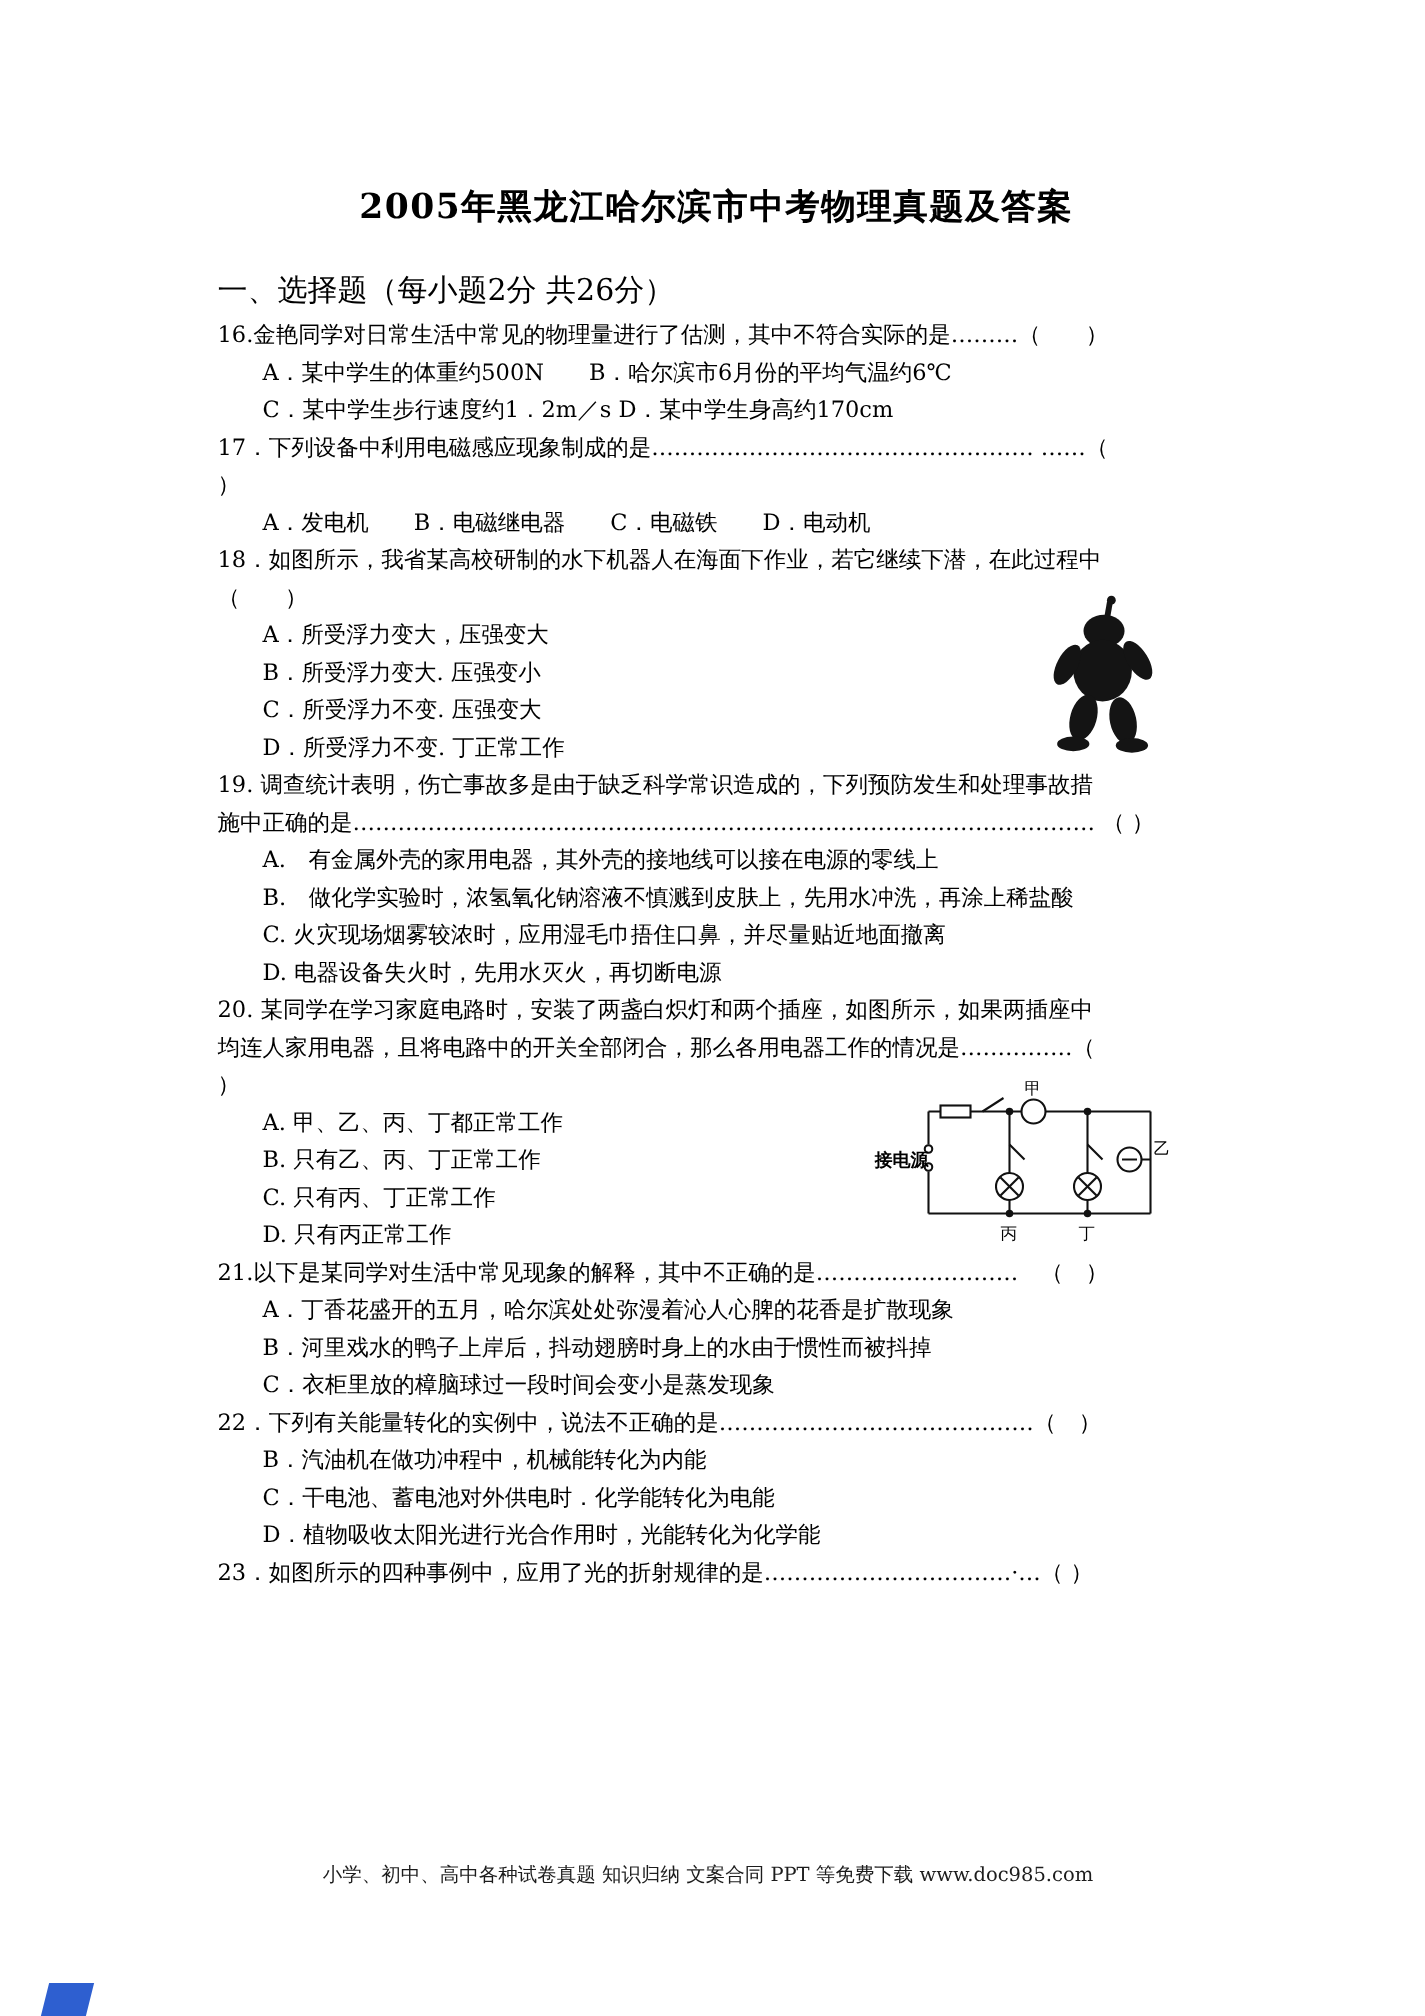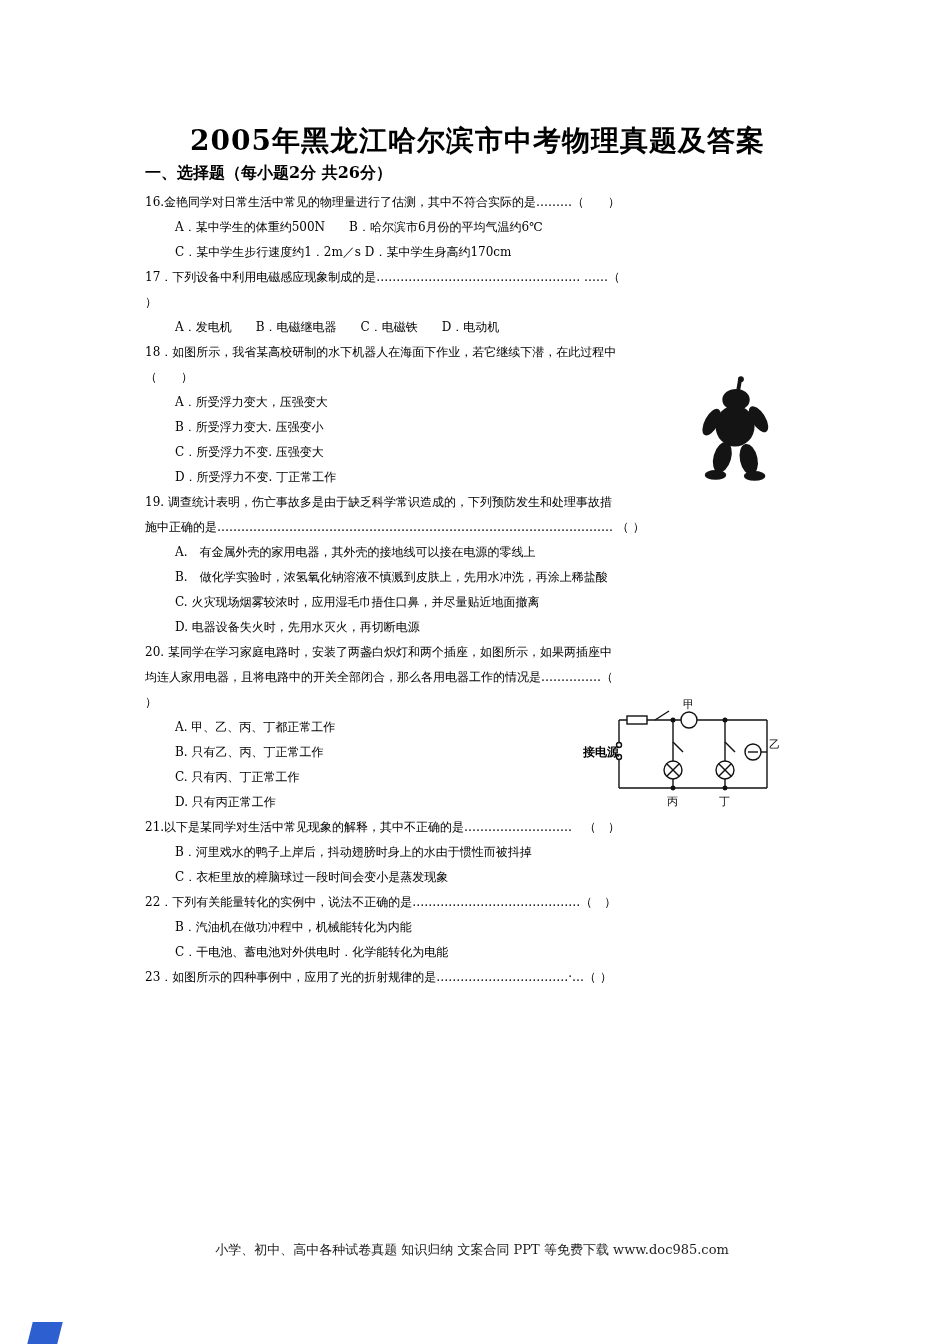--- a/index.html
+++ b/index.html
@@ -7,35 +7,35 @@
   body {
     height: 1344px;
     background: #ffffff;
     color: #000;
     font-family: "DejaVu Serif", "Liberation Serif", serif;
     position: relative;
     overflow: hidden;
   }
   .page { position: absolute; inset: 0; padding: 122px 140px 0 145px; }
   .title {
-    font-size: 28px;
+    font-size: 23px;
     font-weight: bold;
     text-align: center;
     letter-spacing: 1px;
-    margin-bottom: 0;
+    margin-bottom: 28px;
   }
   .section-header {
-    font-size: 16px;
-    font-weight: bold;
+    font-size: 20px;
+    font-weight: normal;
     line-height: 25px;
     margin-bottom: 5px;
   }
   .question { position: relative; }
   .line {
-    font-size: 12px;
+    font-size: 15px;
     line-height: 25px;
     white-space: nowrap;
     overflow: hidden;
   }
   .line.option { padding-left: 30px; }
   .fig-robot {
     position: absolute; left: 548px; top: 34px;
     width: 88px; height: 110px;
   }
   .fig-circuit {
@@ -171,28 +171,30 @@
         <text x="100" y="10">甲</text>
         <text x="186" y="50">乙</text>
         <text x="84" y="107">丙</text>
         <text x="136" y="107">丁</text>
       </svg>
     </div>
   </div>
 
   <div class="question">
       <div class="line stem">21.以下是某同学对生活中常见现象的解释，其中不正确的是………………………　（　）</div>
+      <div class="line option">A．丁香花盛开的五月，哈尔滨处处弥漫着沁人心脾的花香是扩散现象</div>
       <div class="line option">B．河里戏水的鸭子上岸后，抖动翅膀时身上的水由于惯性而被抖掉</div>
       <div class="line option">C．衣柜里放的樟脑球过一段时间会变小是蒸发现象</div>
     </div>
 
   <div class="question">
       <div class="line stem">22．下列有关能量转化的实例中，说法不正确的是……………………………………（　）</div>
       <div class="line option">B．汽油机在做功冲程中，机械能转化为内能</div>
       <div class="line option">C．干电池、蓄电池对外供电时．化学能转化为电能</div>
+      <div class="line option">D．植物吸收太阳光进行光合作用时，光能转化为化学能</div>
     </div>
 
   <div class="question">
       <div class="line stem">23．如图所示的四种事例中，应用了光的折射规律的是……………………………·…（ ）</div>
     </div>
 
   <div class="footer">小学、初中、高中各种试卷真题 知识归纳 文案合同 PPT 等免费下载  www.doc985.com</div>
 
   <div class="corner-deco"></div>
 

